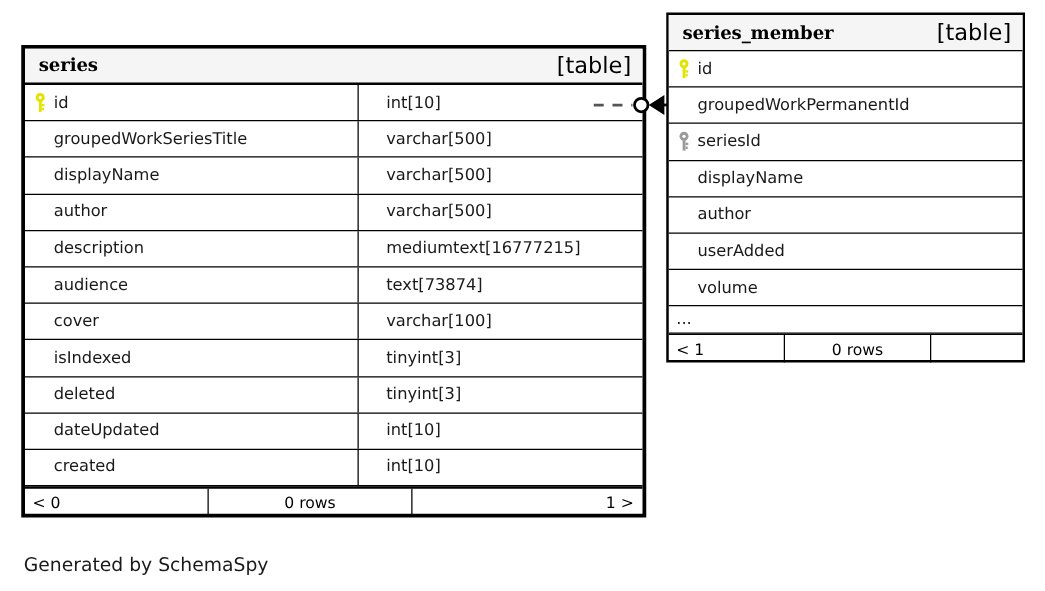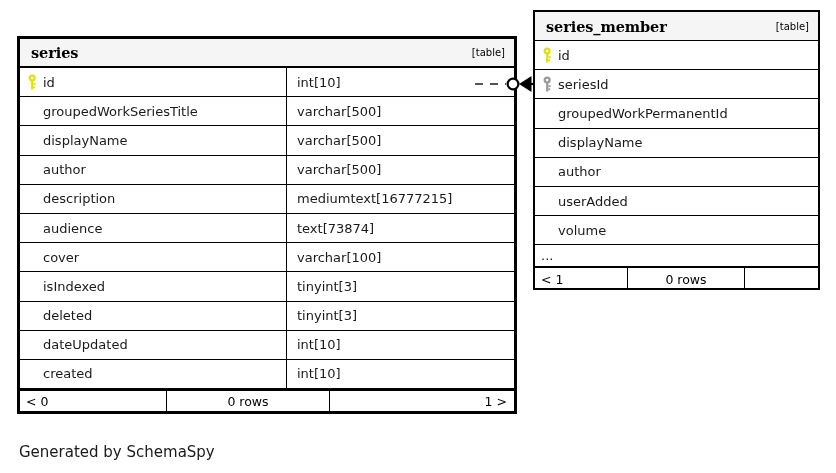--- a/index.html
+++ b/index.html
@@ -53,21 +53,21 @@
   }
   .entity-title {
     font-family: "DejaVu Serif", "Liberation Serif", serif;
     font-weight: bold;
     font-size: 14.5px;
     color: #000000;
     letter-spacing: -0.1px;
     white-space: nowrap;
   }
   .entity-kind {
-    font-size: 10px;
+    font-size: 18px;
     color: #000000;
     white-space: nowrap;
     margin-left: 40px;
   }
 
   
   .col-row {
     display: flex;
     align-items: stretch;
     height: 29.2px;
@@ -87,21 +87,21 @@
     padding-left: 1px;
     font-size: 13px;
     color: #1a1a1a;
     white-space: nowrap;
     overflow: hidden;
   }
   .col-type {
     display: flex;
     align-items: center;
     box-sizing: border-box;
-    padding-left: 10px;
+    padding-left: 22px;
     font-size: 13px;
     color: #1a1a1a;
     white-space: nowrap;
     overflow: hidden;
     border-left: 1.5px solid #000000;
     flex: 1 1 auto;
   }
 
   
   #entity-series .col-name { flex: 0 0 266px; }
@@ -314,43 +314,43 @@
             <rect x="6.4" y="9.2" width="2.2" height="1.9" fill="#e3e300"></rect>
             <rect x="6.4" y="12.3" width="1.8" height="1.9" fill="#e3e300"></rect>
           </svg>
         </span>
         <span class="col-label">id</span>
       </div>
     </div>
 
     <div class="col-row">
       <div class="col-name">
+        <span class="key-slot"></span>
+        <span class="col-label">groupedWorkPermanentId</span>
+      </div>
+    </div>
+
+    <div class="col-row">
+      <div class="col-name">
         <span class="key-slot">
           <svg class="key-icon" width="11" height="16" viewBox="0 0 11 16" aria-hidden="true">
             <circle cx="5.2" cy="4" r="3.6" fill="#9b9b9b"></circle>
             <circle cx="5.2" cy="4" r="1.3" fill="#ffffff"></circle>
             <rect x="4.1" y="6.5" width="2.3" height="9" fill="#9b9b9b"></rect>
             <rect x="6.4" y="9.2" width="2.2" height="1.9" fill="#9b9b9b"></rect>
             <rect x="6.4" y="12.3" width="1.8" height="1.9" fill="#9b9b9b"></rect>
           </svg>
         </span>
         <span class="col-label">seriesId</span>
       </div>
     </div>
 
     <div class="col-row">
       <div class="col-name">
         <span class="key-slot"></span>
-        <span class="col-label">groupedWorkPermanentId</span>
-      </div>
-    </div>
-
-    <div class="col-row">
-      <div class="col-name">
-        <span class="key-slot"></span>
         <span class="col-label">displayName</span>
       </div>
     </div>
 
     <div class="col-row">
       <div class="col-name">
         <span class="key-slot"></span>
         <span class="col-label">author</span>
       </div>
     </div>

